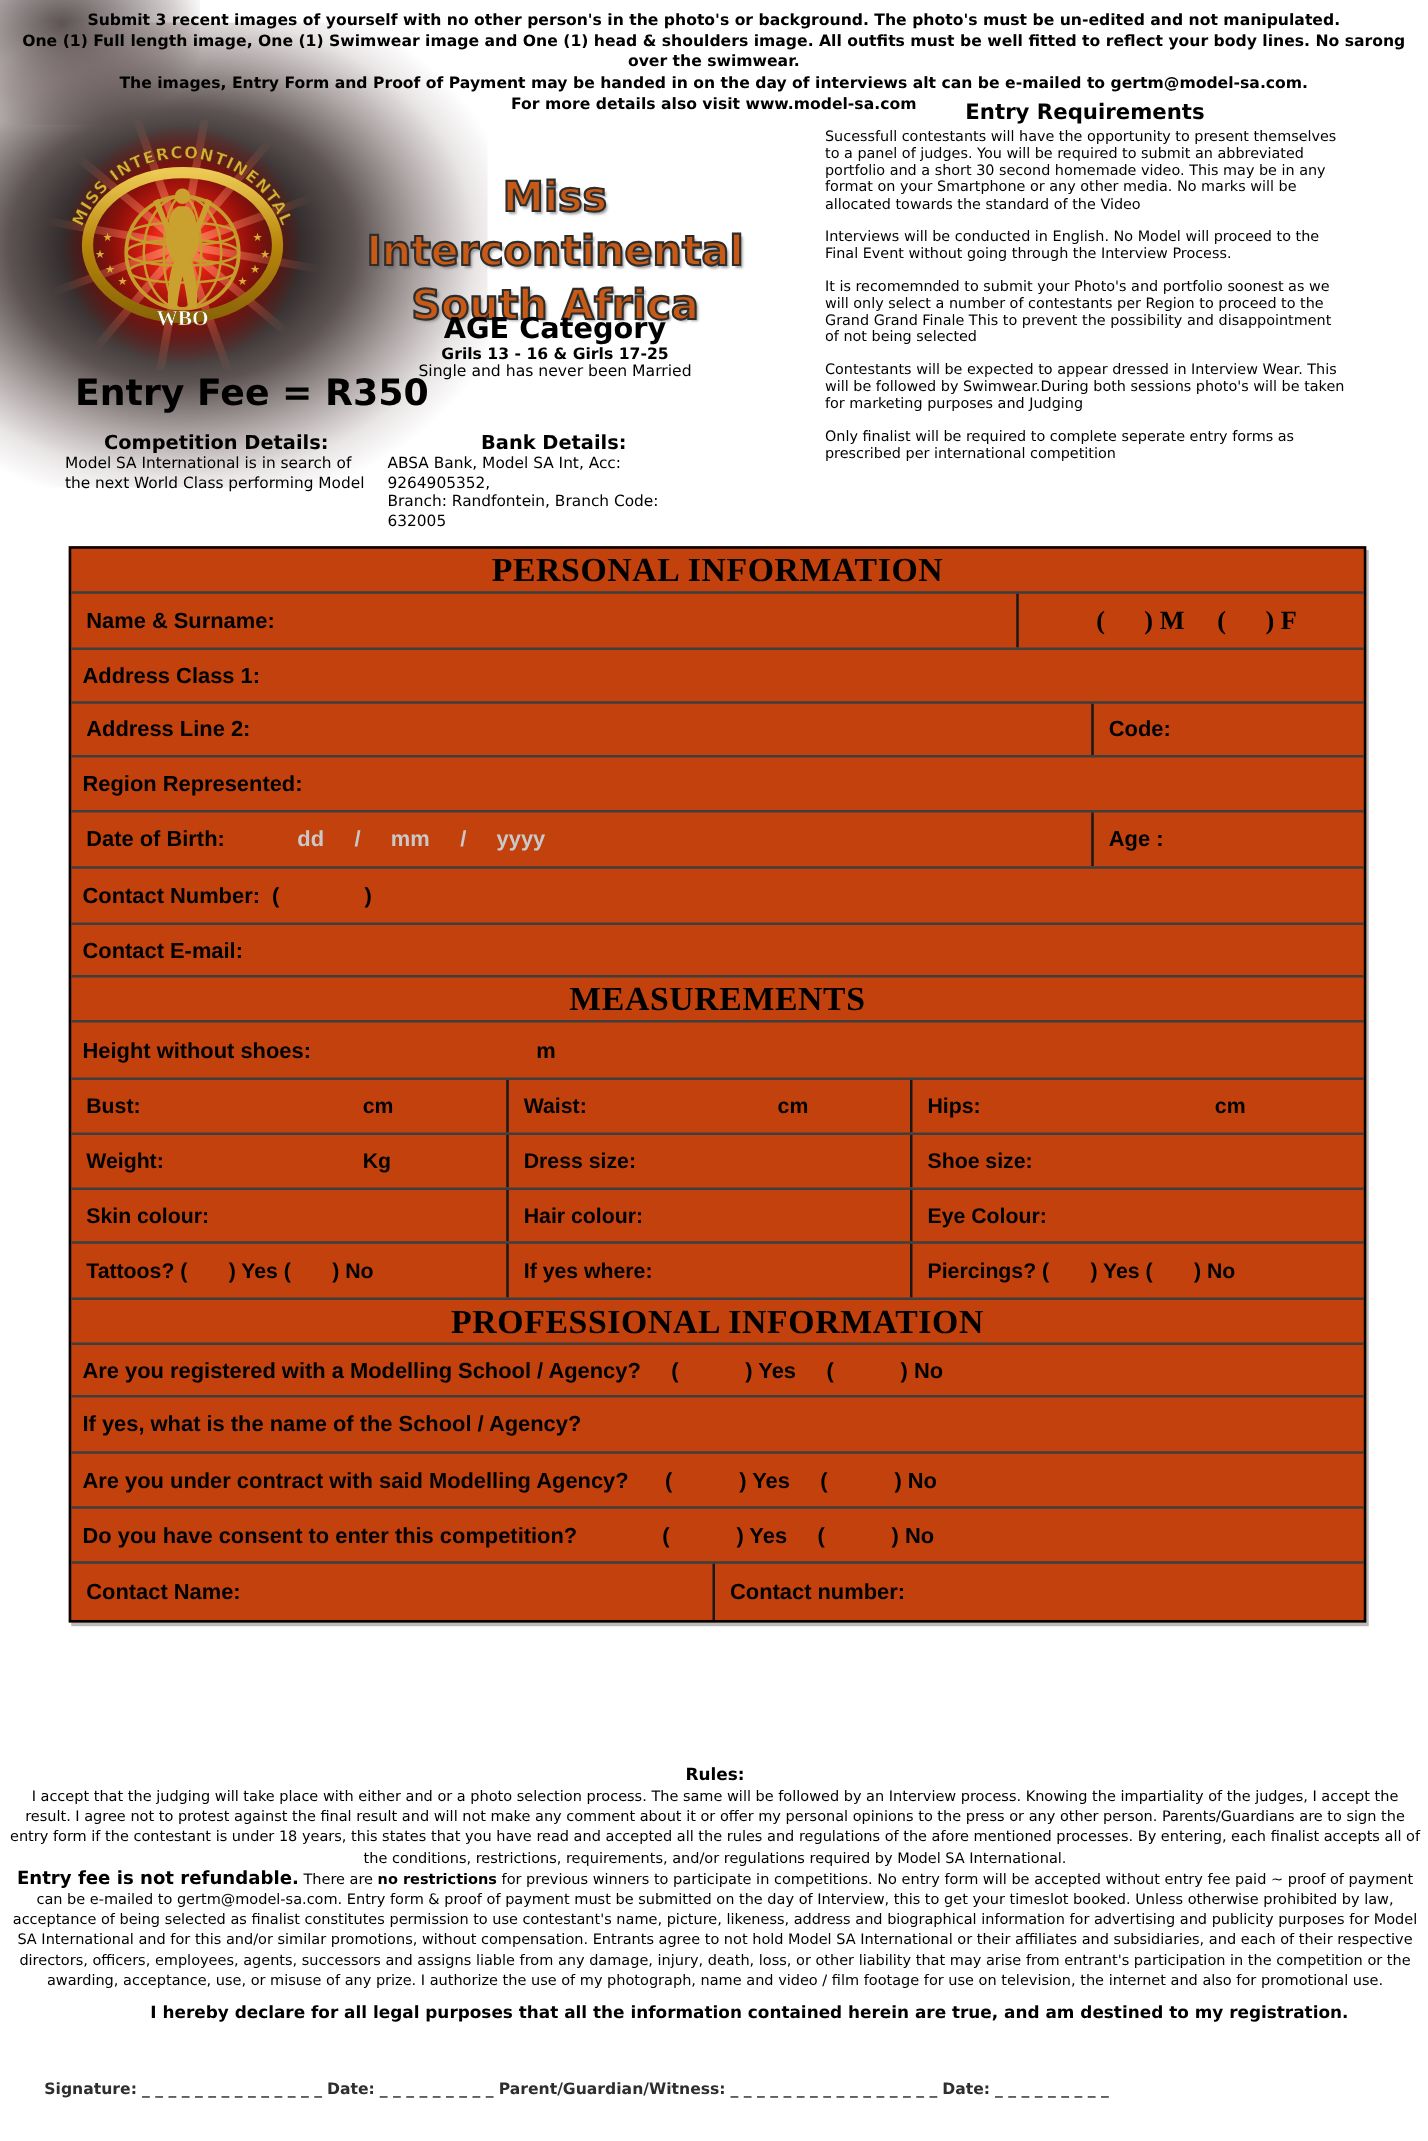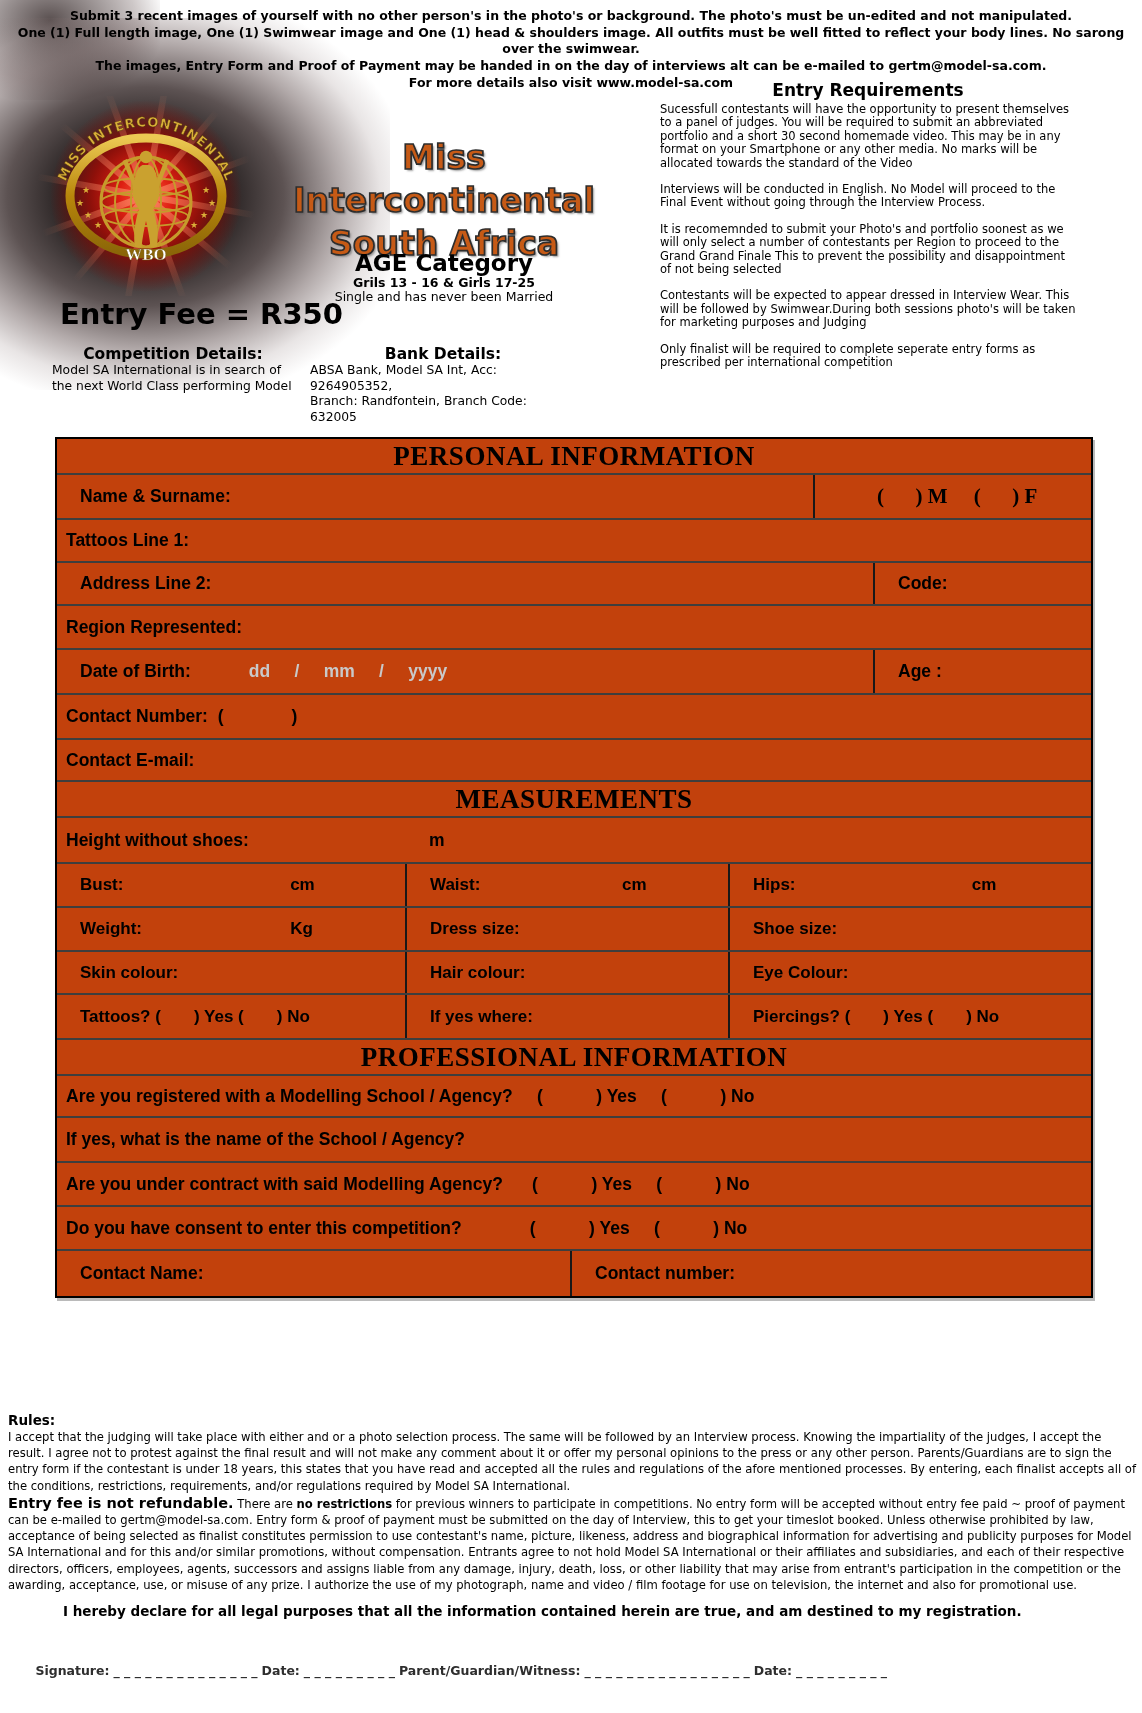--- a/index.html
+++ b/index.html
@@ -46,34 +46,34 @@
 
   
   .ftable { left:55px; top:437px; width:1038px; border:2px solid #000;
             box-shadow:2px 3px 0 rgba(130,130,130,.55); background:#c2410c; }
   .row { display:flex; align-items:center; border-top:2px solid #3e3e3e; position:relative; }
   .row:first-child { border-top:none; }
   .sechead { justify-content:center; font-family:"Liberation Serif",serif;
              font-weight:bold; font-size:27px; letter-spacing:.5px; }
   .lbl { font-family:"Liberation Sans",sans-serif; font-weight:bold; font-size:17.5px; white-space:pre; }
   .pad { padding-left:9px; }
-  .cell { display:flex; align-items:center; height:100%; padding-left:23px; position:relative; }
+  .cell { display:flex; align-items:center; height:100%; padding-left:12px; position:relative; }
   .cdiv { border-left:2px solid #181818; }
   .gender { width:278px; padding-left:62px; font-family:"Liberation Serif",serif;
             font-weight:bold; font-size:21px; white-space:pre; }
   .side218 { width:218px; }
   .ph { color:#c9c9c9; margin-left:58px; }
   .unit-abs { position:absolute; left:372px; }
   .u68 { position:absolute; left:67%; }
   .c1 { width:348px; } .c2 { width:323px; } .c3 { flex:1; }
   .half { width:513px; }
   .mlbl { font-size:17px; }
 
   
-  .rules { left:8px; top:1412px; width:1128px; }
+  .rules { left:8px; top:1412px; width:1128px;text-align:center; }
   .rules .h { font-weight:bold; font-size:13.5px; line-height:17px; }
   .rules .p1 { font-size:11.6px; line-height:16.2px; }
   .rules .p2 { font-size:11.6px; line-height:16.2px; margin-top:1px; }
   .rules .lead { font-weight:bold; font-size:14.5px; }
   .rules .bseg { font-weight:bold; }
   .decl { font-weight:bold; font-size:13.5px; margin-top:10px; margin-left:55px; }
 
   
   .sig { left:18px; top:1648px; width:1110px; font-weight:bold; font-size:12.5px;
          white-space:pre; color:#2e2e2e; }
@@ -196,21 +196,21 @@
     <div class="row sechead" style="height:34px">PERSONAL INFORMATION</div>
 
     <div class="row" style="height:45px">
       <div class="cell" style="flex:1">
         <span class="lbl">Name &amp; Surname:</span>
       </div>
       <div class="cell cdiv gender">(      ) M     (      ) F</div>
     </div>
 
     <div class="row pad" style="height:43px">
-      <span class="lbl">Tattoos Line 1:</span>
+      <span class="lbl">Address Class 1:</span>
     </div>
 
     <div class="row" style="height:43px">
       <div class="cell" style="flex:1">
         <span class="lbl">Address Line 2:</span>
       </div>
       <div class="cell cdiv side218">
         <span class="lbl">Code:</span>
       </div>
     </div>

